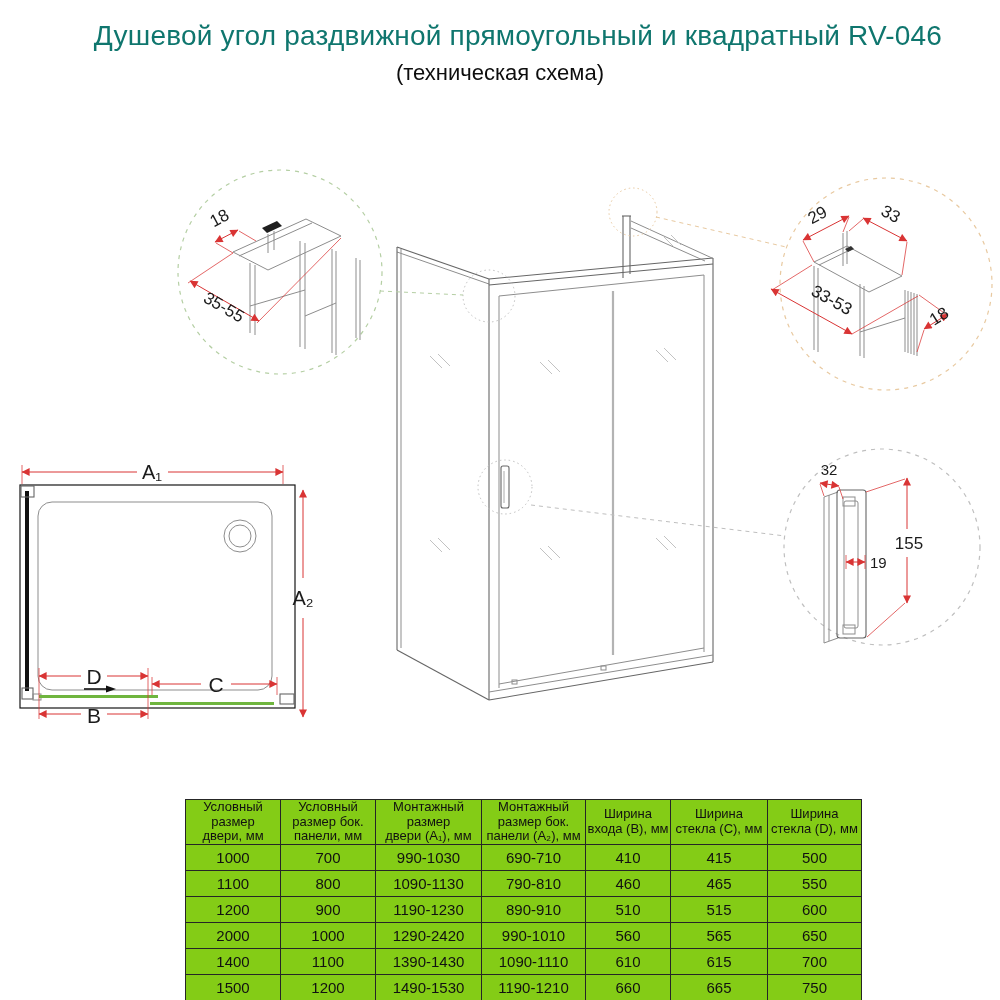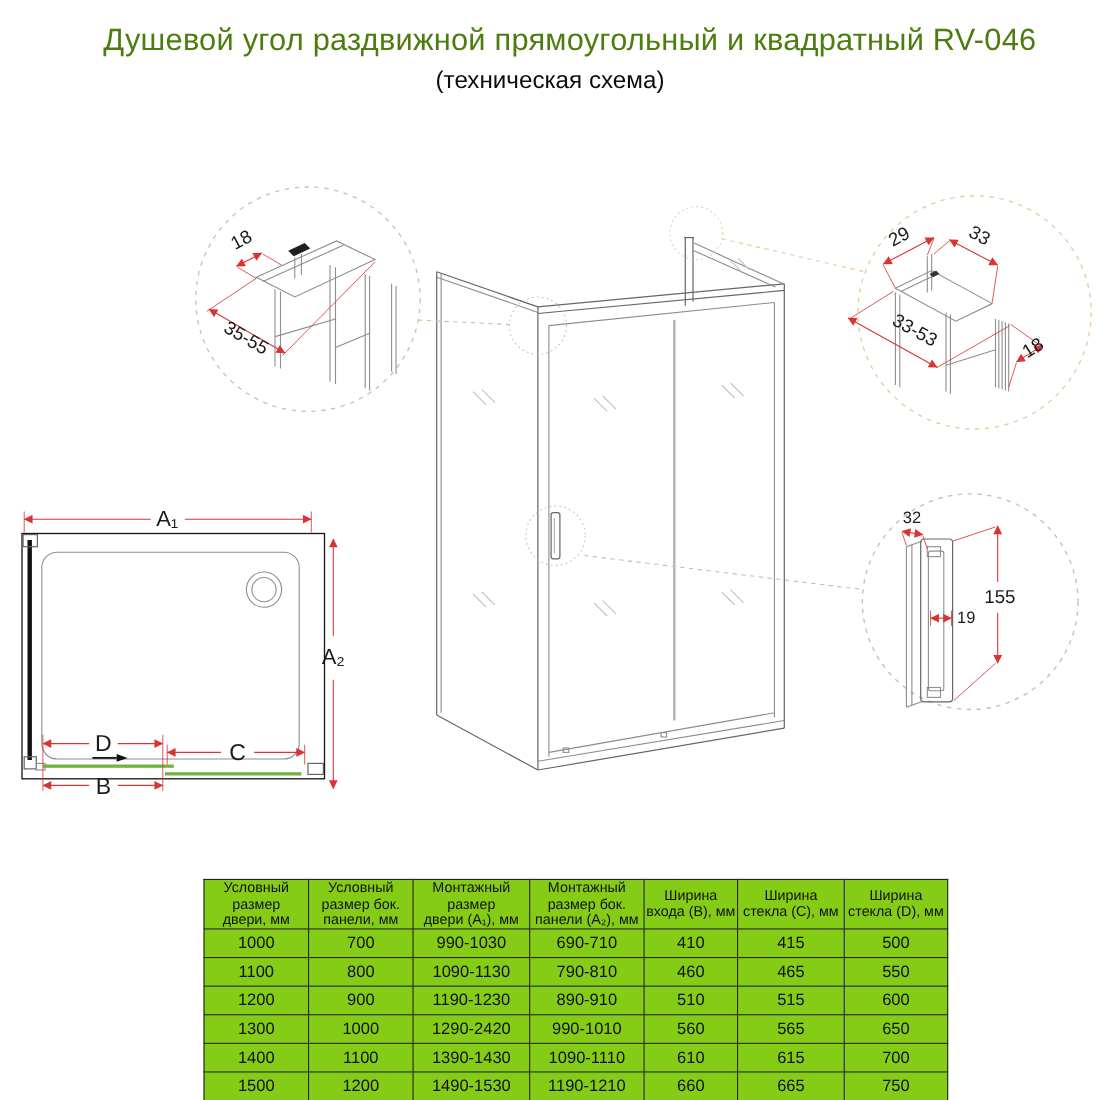--- a/index.html
+++ b/index.html
@@ -1,21 +1,21 @@
 <!DOCTYPE html>
 <html style="--dimension-red: #d93434; --door-green: #6fb53e; --callout-green: #b5cfa4; --callout-orange: #e8c9a0; --callout-gray: #bfbfbf; --line-gray: #8d8d8d; --line-dark: #666666; --table-border: #262626;"><head>
 <meta charset="utf-8">
 <style>
   html,body{margin:0;padding:0;background:#ffffff;}
   .page{
     position:relative;width:1000px;height:1000px;background:#fff;overflow:hidden;
     font-family:"Liberation Sans", sans-serif;color:#111;
   }
   .title-wrap{position:absolute;top:20px;left:0;width:1000px;text-align:center;}
-  .title-line1{font-size:28px;font-weight:500;letter-spacing:.2px;color:#4d7c0f;padding-left:36px;}
+  .title-line1{font-size:28px;font-weight:500;letter-spacing:.2px;color:#0f766e;padding-left:36px;}
   .title-line2{font-size:22px;font-weight:500;margin-top:8px;color:#0d0d0d;}
   svg{position:absolute;left:0;top:0;}
 
   .draw{stroke:var(--line-gray,#8d8d8d);fill:none;stroke-width:1;}
   .drawdark{stroke:var(--line-dark,#666);fill:none;stroke-width:1.1;}
   .blackline{stroke:#161616;fill:none;}
   .dim{stroke:var(--dimension-red,#d93434);fill:none;stroke-width:1;}
   .dimthin{stroke:var(--dimension-red,#d93434);fill:none;stroke-width:.75;}
   .arrowhead{fill:var(--dimension-red,#d93434);}
   .dimlabel{fill:#1b1b1b;font-family:"Liberation Sans",sans-serif;}
@@ -326,21 +326,21 @@
         <tr>
           <td>1200</td>
           <td>900</td>
           <td>1190-1230</td>
           <td>890-910</td>
           <td>510</td>
           <td>515</td>
           <td>600</td>
         </tr>
         <tr>
-          <td>1300</td>
+          <td>2000</td>
           <td>1000</td>
           <td>1290-2420</td>
           <td>990-1010</td>
           <td>560</td>
           <td>565</td>
           <td>650</td>
         </tr>
         <tr>
           <td>1400</td>
           <td>1100</td>

